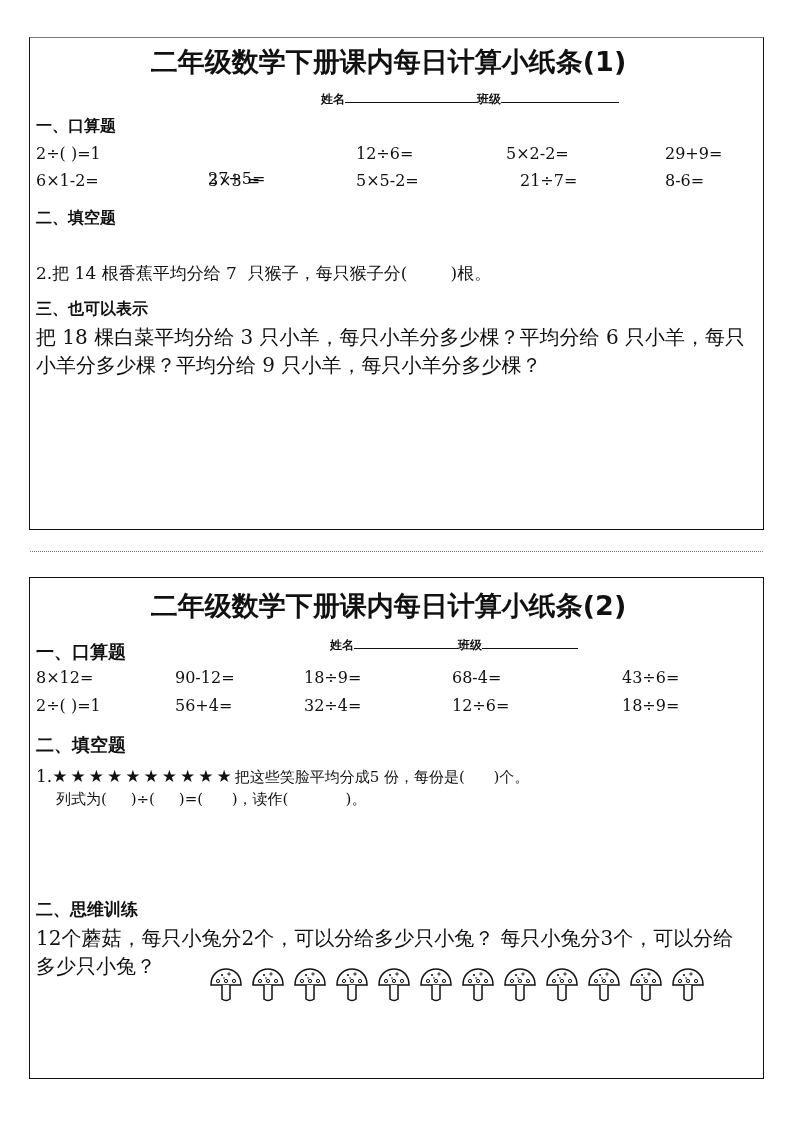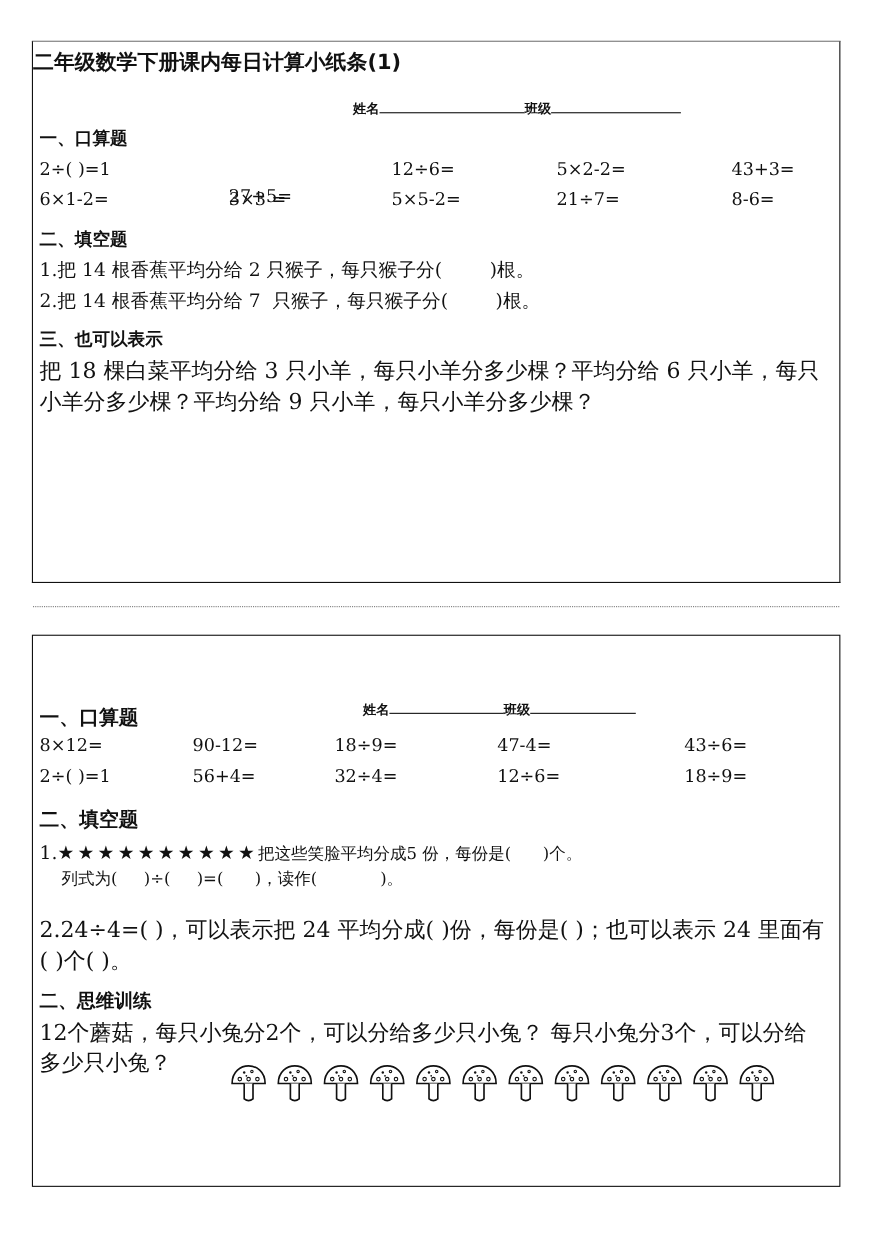--- a/index.html
+++ b/index.html
@@ -1,22 +1,22 @@
 <!DOCTYPE html>
 <html><head>
 <meta charset="utf-8">
 <style>
   html, body { margin:0; padding:0; background:#ffffff; }
   body { width:793px; height:1122px; position:relative; overflow:hidden;
          font-family:"DejaVu Serif","Liberation Serif",serif; color:#111; }
   .sheet { position:absolute; left:29px; width:735px; border:1.5px solid #111; box-sizing:border-box; background:#fff; }
   #sheet1 { top:37px; height:493px; border-top-color:#777; }
   #sheet2 { top:577px; height:502px; }
-  .title { position:absolute; left:0; right:16px; text-align:left;
-           font-family:"DejaVu Sans","Liberation Sans",sans-serif; font-weight:bold; font-size:19px; letter-spacing:0px; }
+  .title { position:absolute; left:0; right:16px; text-align:center;
+           font-family:"DejaVu Sans","Liberation Sans",sans-serif; font-weight:bold; font-size:27px; letter-spacing:0px; }
   .namebar { position:absolute; font-family:"DejaVu Sans","Liberation Sans",sans-serif; font-weight:bold; font-size:12px; white-space:nowrap; }
   .blank { display:inline-block; border-bottom:1.2px solid #111; height:14px; vertical-align:baseline; }
   .heading { position:absolute; left:6px; font-family:"DejaVu Sans","Liberation Sans",sans-serif; font-weight:bold; font-size:16px; }
   .row { position:absolute; left:6px; right:6px; height:24px; font-size:16px; }
   .cell { position:absolute; white-space:nowrap; }
   .line { position:absolute; left:6px; font-size:17px; white-space:pre; }
   .para { position:absolute; left:6px; right:10px; font-size:20px; line-height:28px; }
   .divider { position:absolute; left:30px; width:733px; top:551px; border-top:1px dotted #777; }
   .stars { font-family:"DejaVu Sans",sans-serif; font-size:17px; letter-spacing:3px; }
   .mushrooms { position:absolute; left:178px; top:388px; display:flex; gap:6px; }
@@ -30,65 +30,64 @@
   <div class="namebar" style="left:291px; top:50px;">
     <span>姓名</span><span class="blank" style="width:132px;"></span><span>班级</span><span class="blank" style="width:118px;"></span>
   </div>
 
   <div class="heading" style="top:78px;">一、口算题</div>
   <div class="row" style="top:106px;">
     <span class="cell" style="left:0;">2÷(    )=1</span>
     <span class="cell" style="left:172px;margin-top:25px;">27+5=</span>
     <span class="cell" style="left:320px;">12÷6=</span>
     <span class="cell" style="left:470px;">5×2-2=</span>
-    <span class="cell" style="left:629px;">43+3=</span>
+    <span class="cell" style="left:629px;">29+9=</span>
   </div>
   <div class="row" style="top:133px;">
     <span class="cell" style="left:0;text-align:center;">6×1-2=</span>
     <span class="cell" style="left:172px;">3×3 =</span>
     <span class="cell" style="left:320px;">5×5-2=</span>
-    <span class="cell" style="left:470px;">21÷7=</span>
+    <span class="cell" style="left:484px;">21÷7=</span>
     <span class="cell" style="left:629px;">8-6=</span>
   </div>
 
   <div class="heading" style="top:170px;">二、填空题</div>
-  <div class="line" style="top:196px;">1.把 14 根香蕉平均分给 2 只猴子，每只猴子分(        )根。</div>
   <div class="line" style="top:224px;">2.把 14 根香蕉平均分给 7  只猴子，每只猴子分(        )根。</div>
 
   <div class="heading" style="top:261px;">三、也可以表示</div>
   <div class="para" style="top:285px;">把 18 棵白菜平均分给  3  只小羊，每只小羊分多少棵？平均分给  6  只小羊，每只小羊分多少棵？平均分给  9  只小羊，每只小羊分多少棵？</div>
 </div>
 
 <div class="divider"></div>
 
 <div class="sheet" id="sheet2">
+  <div class="title" style="top:10px;">二年级数学下册课内每日计算小纸条(2)</div>
   <div class="namebar" style="left:300px; top:56px;">
     <span>姓名</span><span class="blank" style="width:104px;"></span><span>班级</span><span class="blank" style="width:96px;"></span>
   </div>
 
   <div class="heading" style="top:62px; font-weight:bold; font-size:18px;">一、口算题</div>
   <div class="row" style="top:90px;">
     <span class="cell" style="left:0;">8×12=</span>
     <span class="cell" style="left:139px;">90-12=</span>
     <span class="cell" style="left:268px;">18÷9=</span>
-    <span class="cell" style="left:416px;">47-4=</span>
+    <span class="cell" style="left:416px;">68-4=</span>
     <span class="cell" style="left:586px;">43÷6=</span>
   </div>
   <div class="row" style="top:118px;">
     <span class="cell" style="left:0;">2÷(   )=1</span>
     <span class="cell" style="left:139px;">56+4=</span>
     <span class="cell" style="left:268px;">32÷4=</span>
     <span class="cell" style="left:416px;">12÷6=</span>
     <span class="cell" style="left:586px;">18÷9=</span>
   </div>
 
   <div class="heading" style="top:155px; font-size:18px;">二、填空题</div>
   <div class="line" style="top:188px;text-align:center;"><span>1.</span><span class="stars">★★★★★★★★★★</span><span style="font-size:15px;">把这些笑脸平均分成5 份，每份是(      )个。</span></div>
   <div class="line" style="top:212px; left:26px; font-size:15px;">列式为(     )÷(     )=(      )，读作(            )。</div>
-  <div class="para" style="top:253px;">2.24÷4=(      )，可以表示把  24  平均分成(      )份，每份是(      )；也可以表示 24 里面有(      )个(      )。</div>
 
   <div class="heading" style="top:320px; font-size:17px;">二、思维训练</div>
   <div class="para" style="top:346px;">12个蘑菇，每只小兔分2个，可以分给多少只小兔？  每只小兔分3个，可以分给多少只小兔？</div>
 
   <div class="mushrooms">
     <svg class="mush" viewBox="0 0 36 38">
         <path d="M3 19 C3 8 11 3 18 3 C25 3 33 8 33 19 Z" fill="#fff" stroke="#111" stroke-width="1.5"></path>
         <path d="M14 19 L14 33 Q18 36 22 33 L22 19" fill="#fff" stroke="#111" stroke-width="1.5"></path>
         <circle cx="10" cy="15" r="1.6" fill="none" stroke="#111"></circle>
         <circle cx="18" cy="15" r="1.6" fill="none" stroke="#111"></circle>

